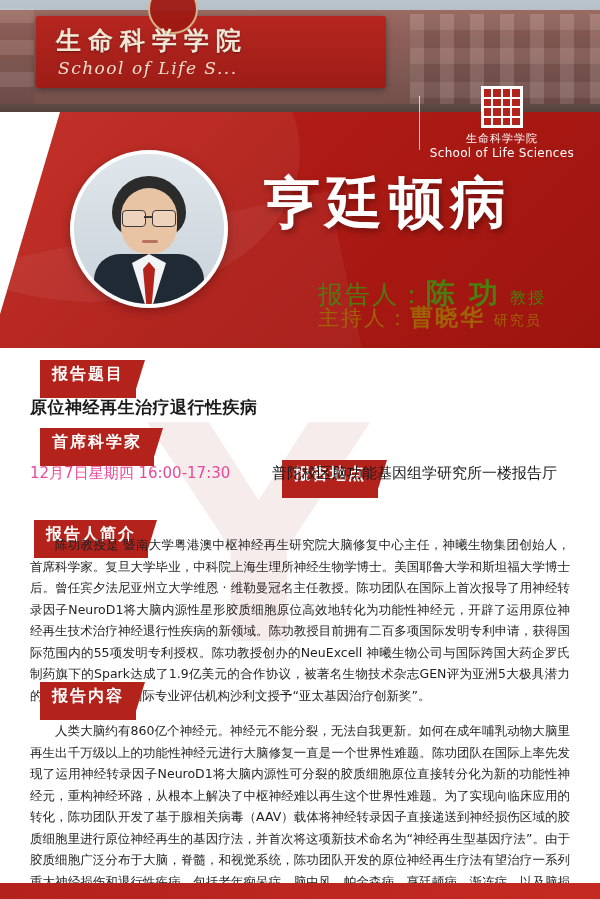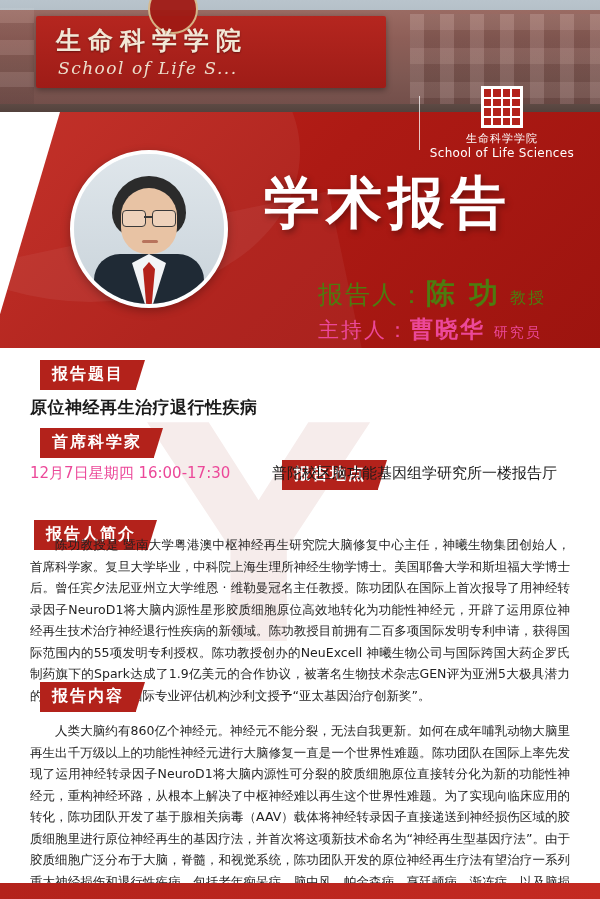--- a/index.html
+++ b/index.html
@@ -222,22 +222,22 @@
     color: #4d7c0f;
     font-size: 25px;
     letter-spacing: 2px;
     white-space: nowrap;
     margin-top: 12px;
   }
   .speaker-line .nm { font-size: 29px; font-weight: bold; }
   .speaker-line .role { font-size: 16px; }
   .host-line {
     position: absolute;
-    left: 318px; top: 314px;
-    color: #ec4899;
+    left: 318px; top: 302px;
+    color: #a16207;
     font-size: 21px;
     letter-spacing: 2px;
     white-space: nowrap;
   }
   .host-line .nm { font-size: 23px; font-weight: bold; }
   .host-line .role { font-size: 14px; }
 
   
   .body-area {
     position: absolute;
@@ -257,21 +257,21 @@
   }
   .content { position: relative; }
 
   .tag {
     display: inline-block;
     background: #b3221b;
     color: #ffffff;
     font-size: 16px;
     font-weight: bold;
     letter-spacing: 2px;
-    padding: 4px 12px 5px 12px;
+    padding: 4px 12px 13px 12px;
     position: relative;
   }
   .tag:after {
     content: "";
     position: absolute;
     right: -9px; top: 0;
     border-top: 29px solid #b3221b;
     border-right: 9px solid transparent;
   }
 
@@ -364,21 +364,21 @@
           <i></i>
           <i></i>
           <i></i>
           <i></i>
       </div>
       <div class="logo-cn2">生命科学学院</div>
       <div class="logo-en2">School of Life Sciences</div>
     </div>
   </div>
 
-  <div class="big-title">学术报告</div>
+  <div class="big-title">亨廷顿病</div>
 
   <div class="speaker-line">
     <span>报告人：</span><span class="nm">陈 功</span> <span class="role">教授</span>
   </div>
 
   <div class="host-line">
     <span>主持人：</span><span class="nm">曹晓华</span> <span class="role">研究员</span>
   </div>
 
   <div class="body-area">

